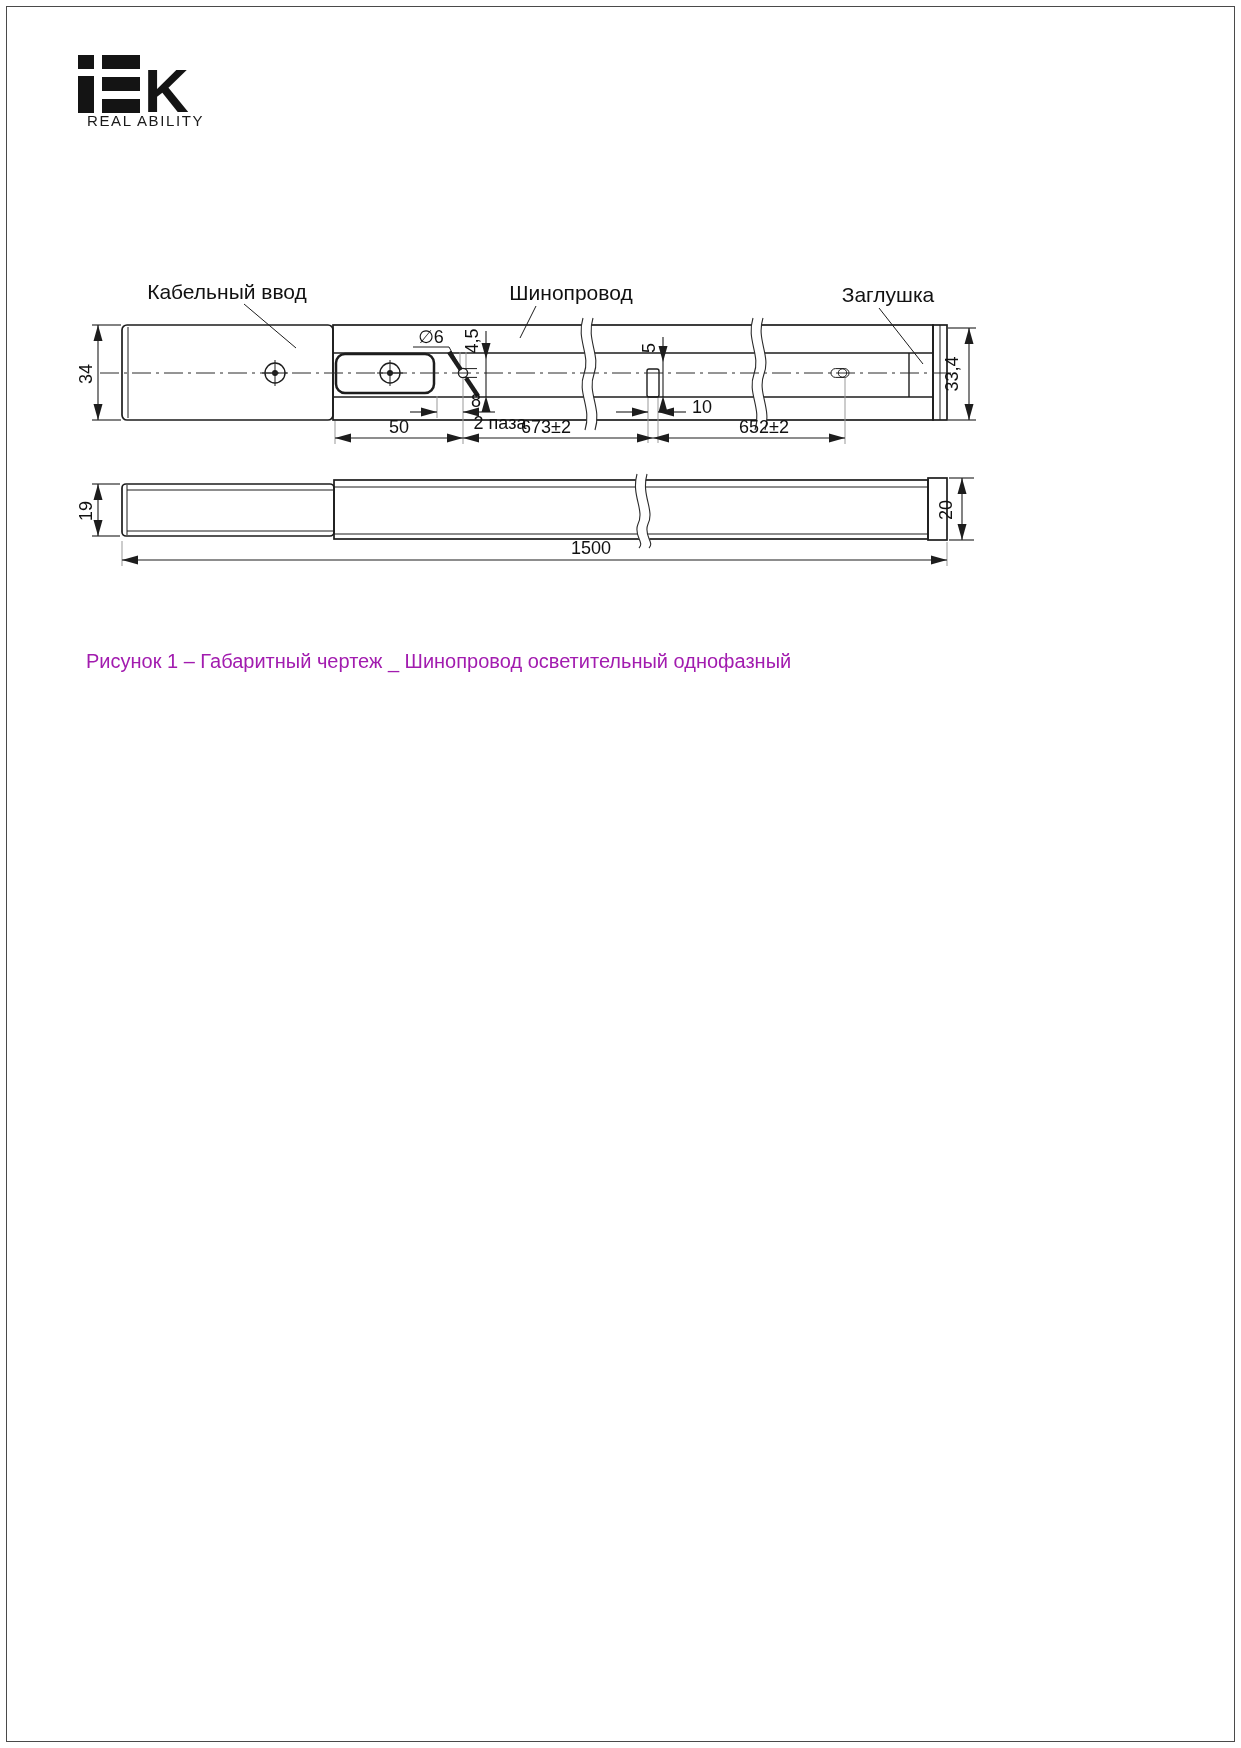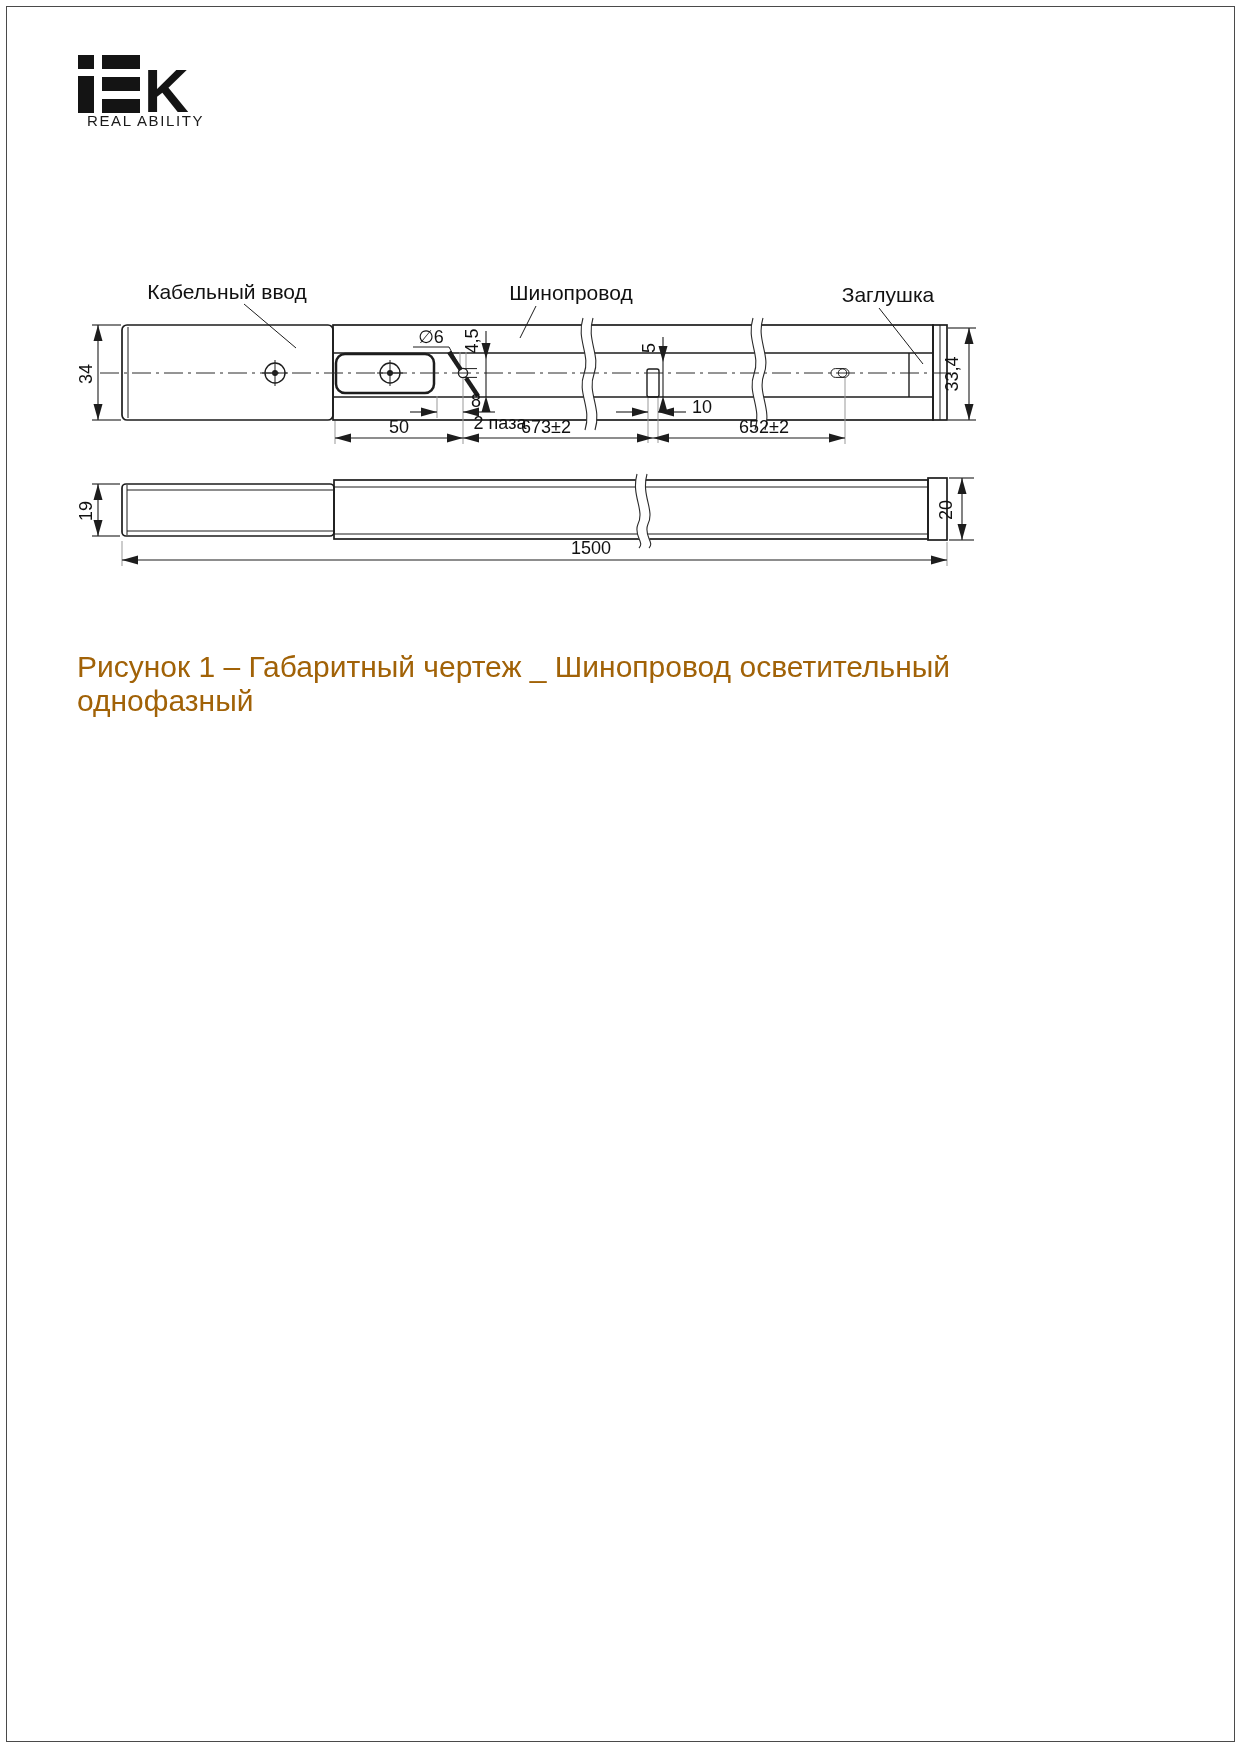--- a/index.html
+++ b/index.html
@@ -1,21 +1,21 @@
 <!DOCTYPE html>
 <html><head>
 <meta charset="utf-8">
 <style>
   html,body{margin:0;padding:0;background:#fff;}
   body{width:1241px;height:1748px;position:relative;font-family:"Liberation Sans",sans-serif;}
   .page-border{position:absolute;left:6px;top:6px;width:1227px;height:1734px;border:1px solid #4a4a4a;}
   .logo-wrap{position:absolute;left:78px;top:55px;}
   .tagline{position:absolute;left:87px;top:112px;font-size:15px;letter-spacing:1.6px;color:#1a1a1a;font-weight:500;}
   .drawing-svg{position:absolute;left:0;top:0;width:1241px;height:1748px;}
-  .caption{position:absolute;left:77px;top:650px;width:900px;font-size:30px;color:#a16207;}
+  .caption{position:absolute;left:86px;top:650px;width:900px;font-size:20px;color:#a21caf;}
   
   .ol{fill:none;stroke:#1d1d1d;stroke-width:1.7;}
   .l14{fill:none;stroke:#1d1d1d;stroke-width:1.4;}
   .l1{fill:none;stroke:#1d1d1d;stroke-width:1;}
   .ext{fill:none;stroke:#999;stroke-width:1;}
   .dim{fill:none;stroke:#1d1d1d;stroke-width:1.1;}
   .arr{fill:#1d1d1d;stroke:none;}
   .boldline{fill:none;stroke:#1d1d1d;stroke-width:2.5;}
   .thick{fill:none;stroke:#1d1d1d;stroke-width:4.4;}
   .cl{fill:none;stroke:#2a2a2a;stroke-width:1;stroke-dasharray:19 5 3 5;}

